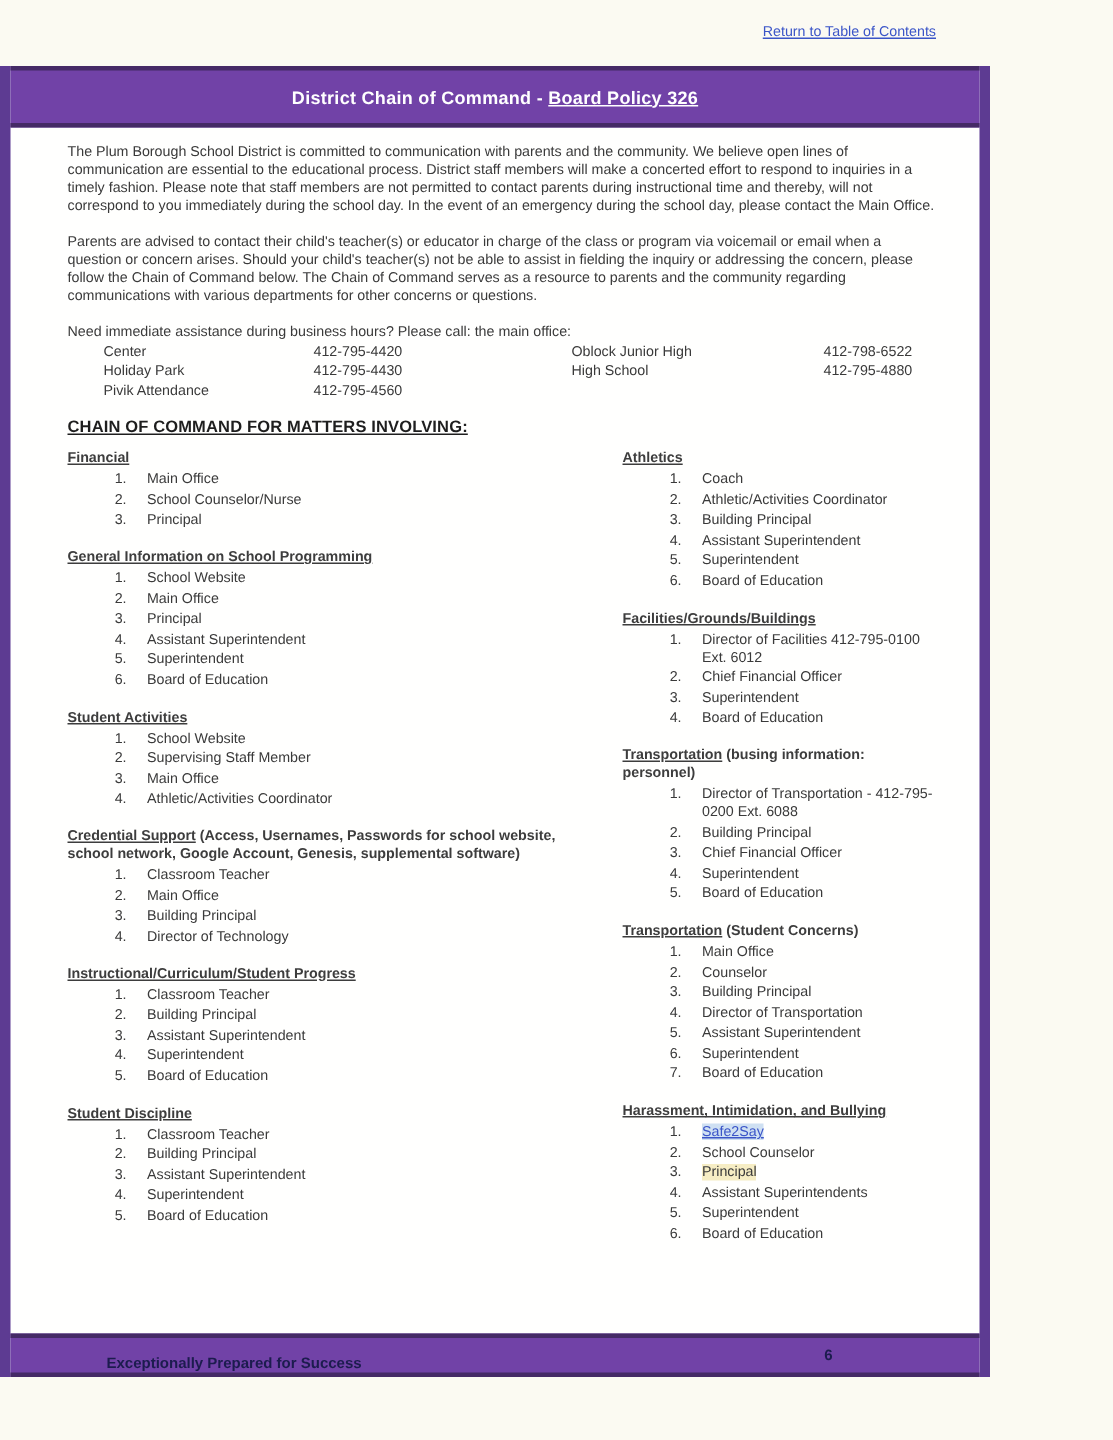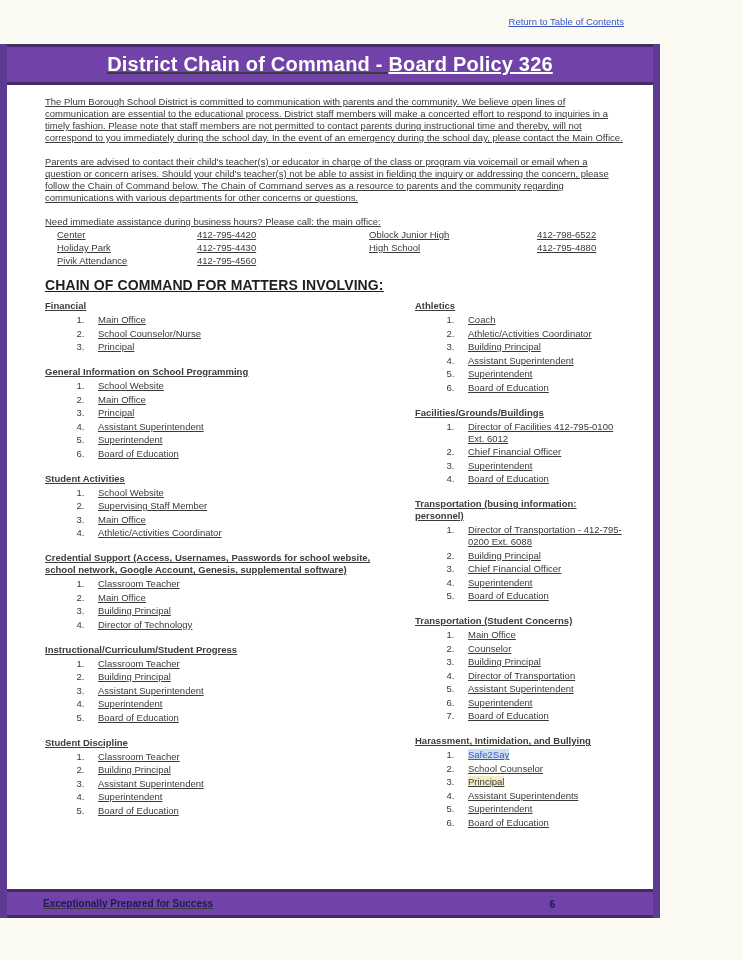--- a/index.html
+++ b/index.html
@@ -2,55 +2,55 @@
 <html style="--banner: #7142a7; --banner-border: #452a66; --frame: #5d3b92; --link: #3b55c8; --hlyellow: #f6edc4; --hlblue: #cfe0f2;"><head>
 <meta charset="utf-8">
 <style>
   html,body{margin:0;padding:0;}
   body{
     width:742px;height:960px;
     background:#fbfaf2;
     font-family:"Liberation Sans", sans-serif;
     color:#3a3a3a;
   }
-  .page{position:relative;width:668px;height:960px;overflow:hidden;text-decoration:underline;}
+  .page{position:relative;width:668px;height:960px;overflow:hidden;}
 
   .toc-row{height:44px;box-sizing:border-box;padding:16px 44px 0 0;text-align:right;font-size:9.5px;}
   .toc-row a{color:var(--link,#3b55c8);text-decoration:underline;cursor:pointer;}
 
   .frame{
     box-sizing:border-box;margin-right:8px;height:874px;
     border-left:7px solid var(--frame,#5d3b92);
     border-right:7px solid var(--frame,#5d3b92);
     background:#fffffe;display:flex;flex-direction:column;
   }
 
   .banner{
     background:var(--banner,#7142a7);
     border-top:3px solid var(--banner-border,#452a66);
     border-bottom:3px solid var(--banner-border,#452a66);
     height:41px;box-sizing:border-box;flex:none;
     display:flex;align-items:center;justify-content:center;
   }
-  .banner-title{color:#ffffff;font-weight:bold;font-size:20px;letter-spacing:.2px;}
+  .banner-title{color:#ffffff;font-weight:bold;font-size:12px;letter-spacing:.2px;}
   .banner-title a{color:#ffffff;text-decoration:underline;cursor:pointer;}
 
   .content{flex:1;box-sizing:border-box;padding:11px 28px 0 38px;font-size:9.5px;line-height:12px;}
   .content p{margin:0 0 12px 0;max-width:660px;}
 
   .phones{margin:2px 0 12px 0;}
   .phone-intro{margin:0 0 1px 0;}
   .phone-grid{
-    margin-left:12px;display:grid;
+    margin-left:24px;display:grid;
     grid-template-columns:140px 172px 168px 1fr;
     row-gap:1px;
   }
 
   .chain-heading{
-    font-size:14px;font-weight:800;text-decoration:underline;
+    font-size:11px;font-weight:800;text-decoration:underline;
     color:#1e1e1e;margin:8px 0 9px 0;letter-spacing:.1px;
   }
 
   .columns{display:flex;}
   .col-left{width:370px;flex:none;}
   .col-right{flex:1;min-width:0;}
 
   .section{margin-bottom:13px;}
   .section-head{font-weight:bold;color:#3d3d3d;max-width:330px;line-height:12px;}
   .section-head .u{text-decoration:underline;}
@@ -58,21 +58,21 @@
   .section li{padding-left:11px;margin-bottom:1.5px;line-height:12px;}
 
   .hl-link{color:var(--link,#3b55c8);text-decoration:underline;background:var(--hlblue,#cfe0f2);cursor:pointer;}
   .hl-yellow{background:var(--hlyellow,#f6edc4);}
 
   .footer-bar{
     flex:none;height:29px;box-sizing:border-box;position:relative;
     background:var(--banner,#7142a7);
     border-top:3px solid var(--banner-border,#452a66);
     border-bottom:3px solid var(--banner-border,#452a66);
-    display:flex;align-items:center;
+    display:flex;align-items:flex-end;padding-left:28px;
   }
   .footer-tagline{margin-left:36px;color:#1c1c4e;font-weight:bold;font-size:10px;}
   .footer-page{position:absolute;right:98px;top:50%;transform:translateY(-50%);color:#1c1c4e;font-weight:bold;font-size:10px;}
 
   .bottom-strip{height:42px;}
 </style>
 </head>
 <body>
 
 <div class="page">

